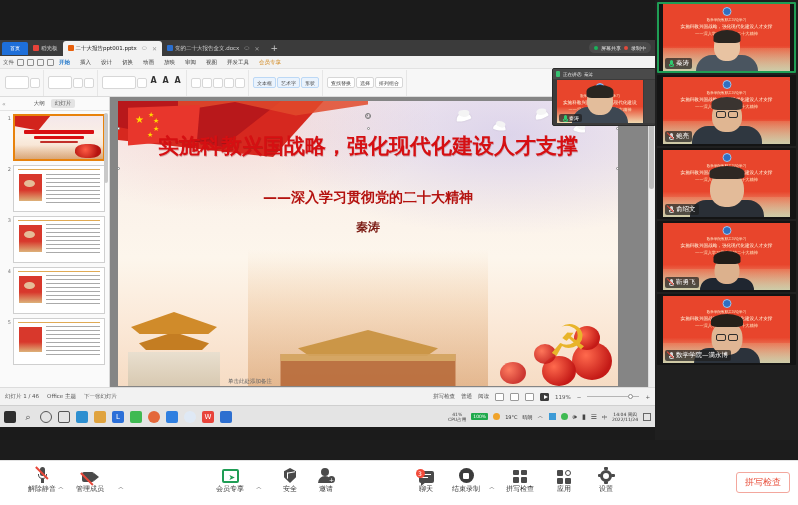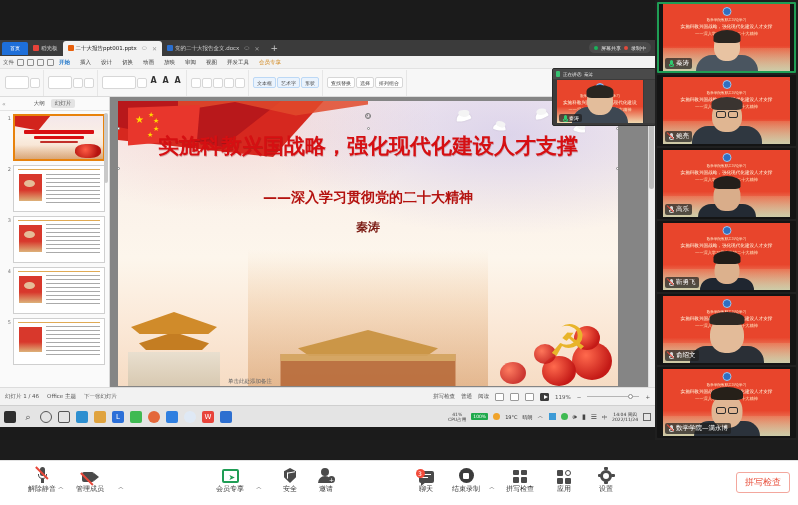--- a/index.html
+++ b/index.html
@@ -590,38 +590,39 @@
       </div>
       <div class="namebar">
         <span class="mic muted">
             <span class="body"></span>
             <span class="arc"></span>
           </span>
         <span class="nm">鲍亮</span>
       </div>
     </div>
 
+
     <div class="tile">
       <div class="vid">
         <div class="pv-bg"></div>
         <div class="pv-emblem"></div>
         <div class="pv-line pv-l1">数学学院教职工理论学习</div>
         <div class="pv-line pv-l2">实施科教兴国战略，强化现代化建设人才支撑</div>
         <div class="pv-line pv-l3">——深入学习贯彻党的二十大精神</div>
-        <div style="position:absolute;left:0;bottom:0;width:100%;height:32%;background:linear-gradient(180deg,rgba(235,200,150,.2),rgba(170,190,160,.5));"></div>
-        <span class="body2" style="background:#232a33;width:58px;height:13px;"></span>
-        <span class="head" style="background:#d9ad8a;bottom:6px;width:27px;height:30px;"></span>
-        <span class="hair" style="bottom:28px;background:#241f1b;"></span>
+        <div style="position:absolute;left:0;bottom:0;width:100%;height:30%;background:linear-gradient(180deg,rgba(235,200,150,.2),rgba(170,190,160,.5));"></div>
+        <span class="body2" style="background:#2a2f36;width:74px;height:17px;"></span>
+        <span class="head" style="background:#e3bb99;bottom:10px;width:34px;height:36px;"></span>
+        <span class="hair" style="bottom:38px;width:35px;background:#2e2823;"></span>
       </div>
       <div class="namebar">
         <span class="mic muted">
             <span class="body"></span>
             <span class="arc"></span>
           </span>
-        <span class="nm">高乐</span>
+        <span class="nm">俞绍文</span>
       </div>
     </div>
 
     <div class="tile">
       <div class="vid">
         <div class="pv-bg"></div>
         <div class="pv-emblem"></div>
         <div class="pv-line pv-l1">数学学院教职工理论学习</div>
         <div class="pv-line pv-l2">实施科教兴国战略，强化现代化建设人才支撑</div>
         <div class="pv-line pv-l3">——深入学习贯彻党的二十大精神</div>
@@ -629,41 +630,20 @@
         <span class="body2" style="background:#1f2630;width:54px;height:12px;"></span>
         <span class="head" style="background:#dcb18d;bottom:6px;width:25px;height:27px;"></span>
         <span class="hair" style="bottom:26px;background:#211c18;"></span>
       </div>
       <div class="namebar">
         <span class="mic muted">
             <span class="body"></span>
             <span class="arc"></span>
           </span>
         <span class="nm">靳勇飞</span>
-      </div>
-    </div>
-
-    <div class="tile">
-      <div class="vid">
-        <div class="pv-bg"></div>
-        <div class="pv-emblem"></div>
-        <div class="pv-line pv-l1">数学学院教职工理论学习</div>
-        <div class="pv-line pv-l2">实施科教兴国战略，强化现代化建设人才支撑</div>
-        <div class="pv-line pv-l3">——深入学习贯彻党的二十大精神</div>
-        <div style="position:absolute;left:0;bottom:0;width:100%;height:30%;background:linear-gradient(180deg,rgba(235,200,150,.2),rgba(170,190,160,.5));"></div>
-        <span class="body2" style="background:#2a2f36;width:74px;height:17px;"></span>
-        <span class="head" style="background:#e3bb99;bottom:10px;width:34px;height:36px;"></span>
-        <span class="hair" style="bottom:38px;width:35px;background:#2e2823;"></span>
-      </div>
-      <div class="namebar">
-        <span class="mic muted">
-            <span class="body"></span>
-            <span class="arc"></span>
-          </span>
-        <span class="nm">俞绍文</span>
       </div>
     </div>
 
     <div class="tile">
       <div class="vid">
         <div class="pv-bg"></div>
         <div class="pv-emblem"></div>
         <div class="pv-line pv-l1">数学学院教职工理论学习</div>
         <div class="pv-line pv-l2">实施科教兴国战略，强化现代化建设人才支撑</div>
         <div class="pv-line pv-l3">——深入学习贯彻党的二十大精神</div>

